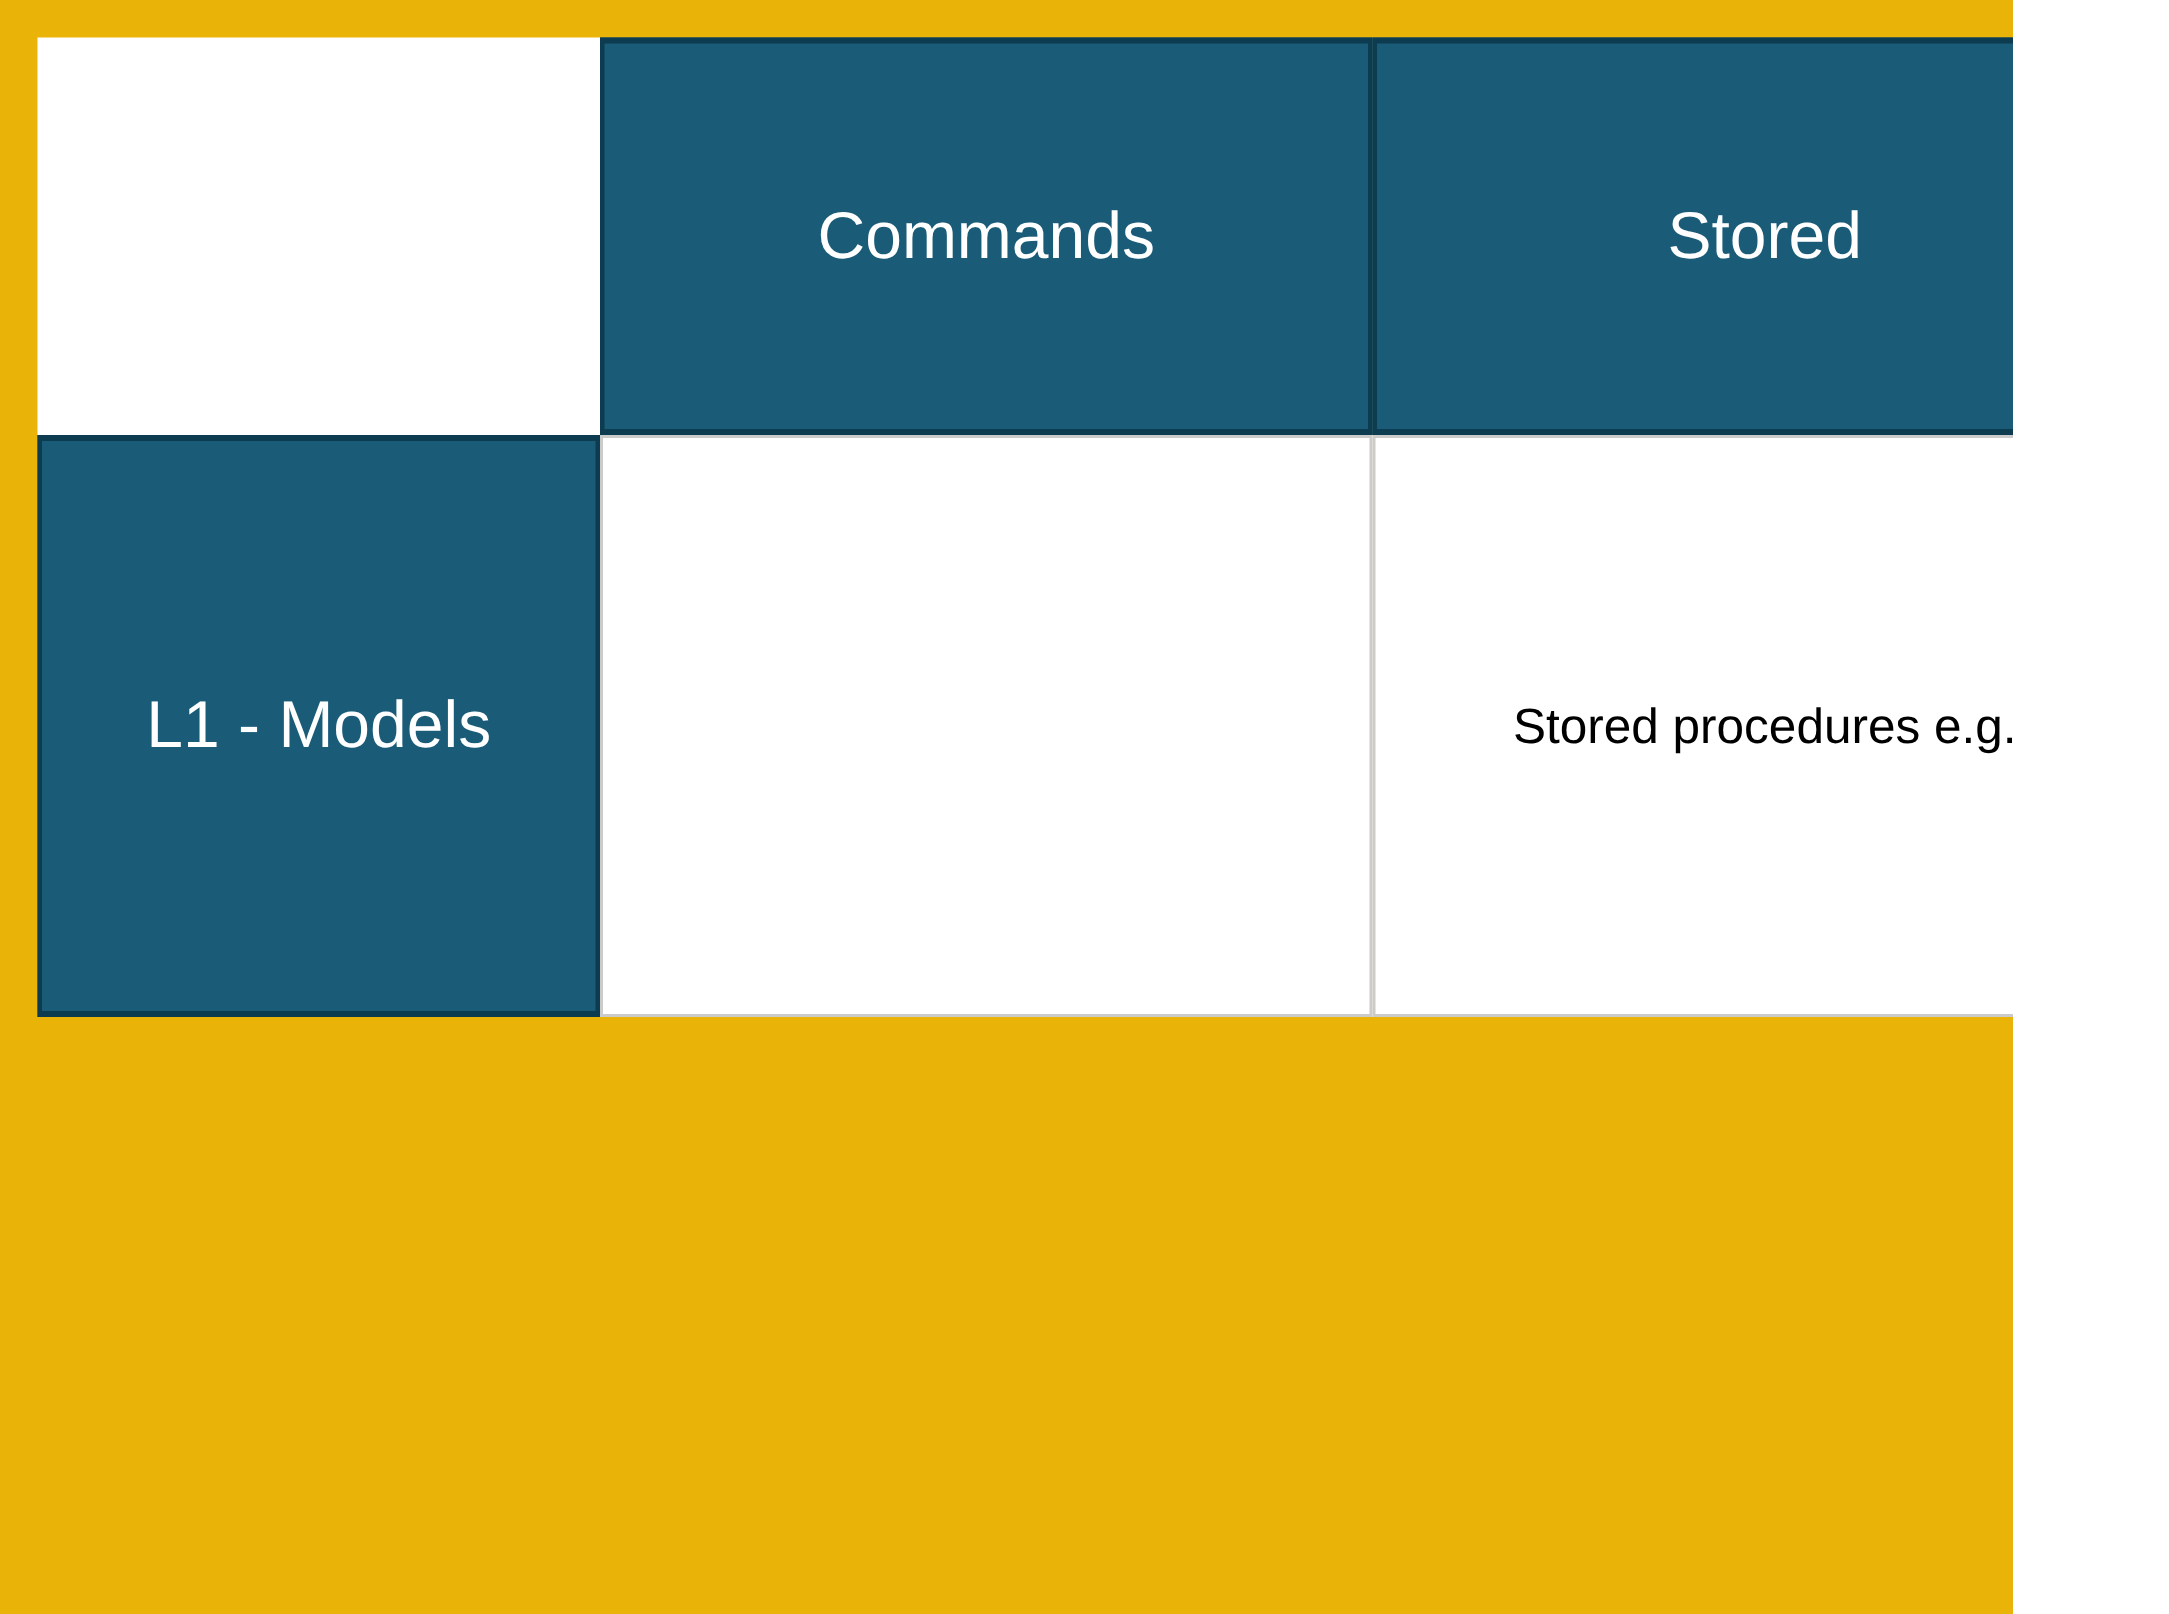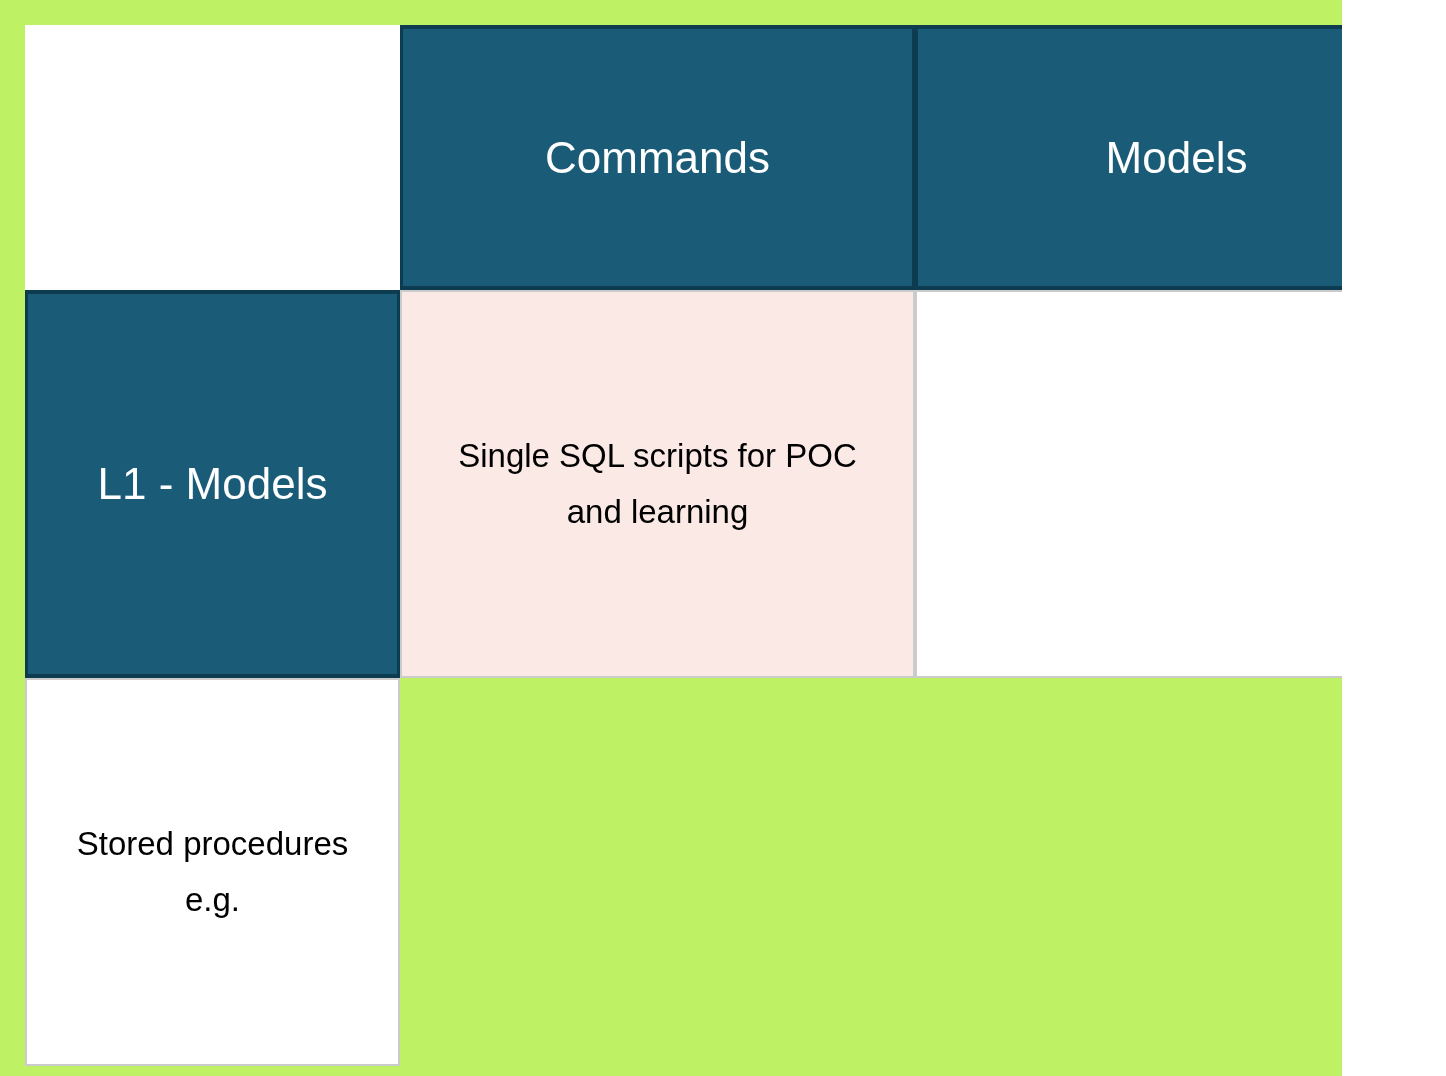--- a/index.html
+++ b/index.html
@@ -4,21 +4,21 @@
 <style>
   html, body {
     margin: 0;
     padding: 0;
     background: #ffffff;
   }
   .canvas {
     position: relative;
     width: 1342px;
     height: 1076px;
-    background: #bef264;
+    background: #eab308;
     font-family: "Liberation Sans", sans-serif;
     overflow: hidden;
   }
   .matrix {
     position: absolute;
     left: 25px;
     top: 25px;
     display: grid;
     grid-template-columns: 375px 515px 523px;
     grid-template-rows: 265px 388px 388px;
@@ -66,31 +66,28 @@
 <div class="canvas">
   <div class="matrix">
 
     <div class="cell corner"></div>
 
     <div class="cell teal">
       <span>Commands</span>
     </div>
 
     <div class="cell teal">
-      <span>Models</span>
+      <span>Stored</span>
     </div>
 
     <div class="cell teal">
       <span>L1 - Models</span>
     </div>
 
 
-    <div class="cell data pink">
-      <span>Single SQL scripts for POC and learning</span>
-    </div>
 
 
     <div class="cell data plain">
       <span></span>
     </div>
 
     <div class="cell data plain">
       <span>Stored procedures e.g.</span>
     </div>
 

